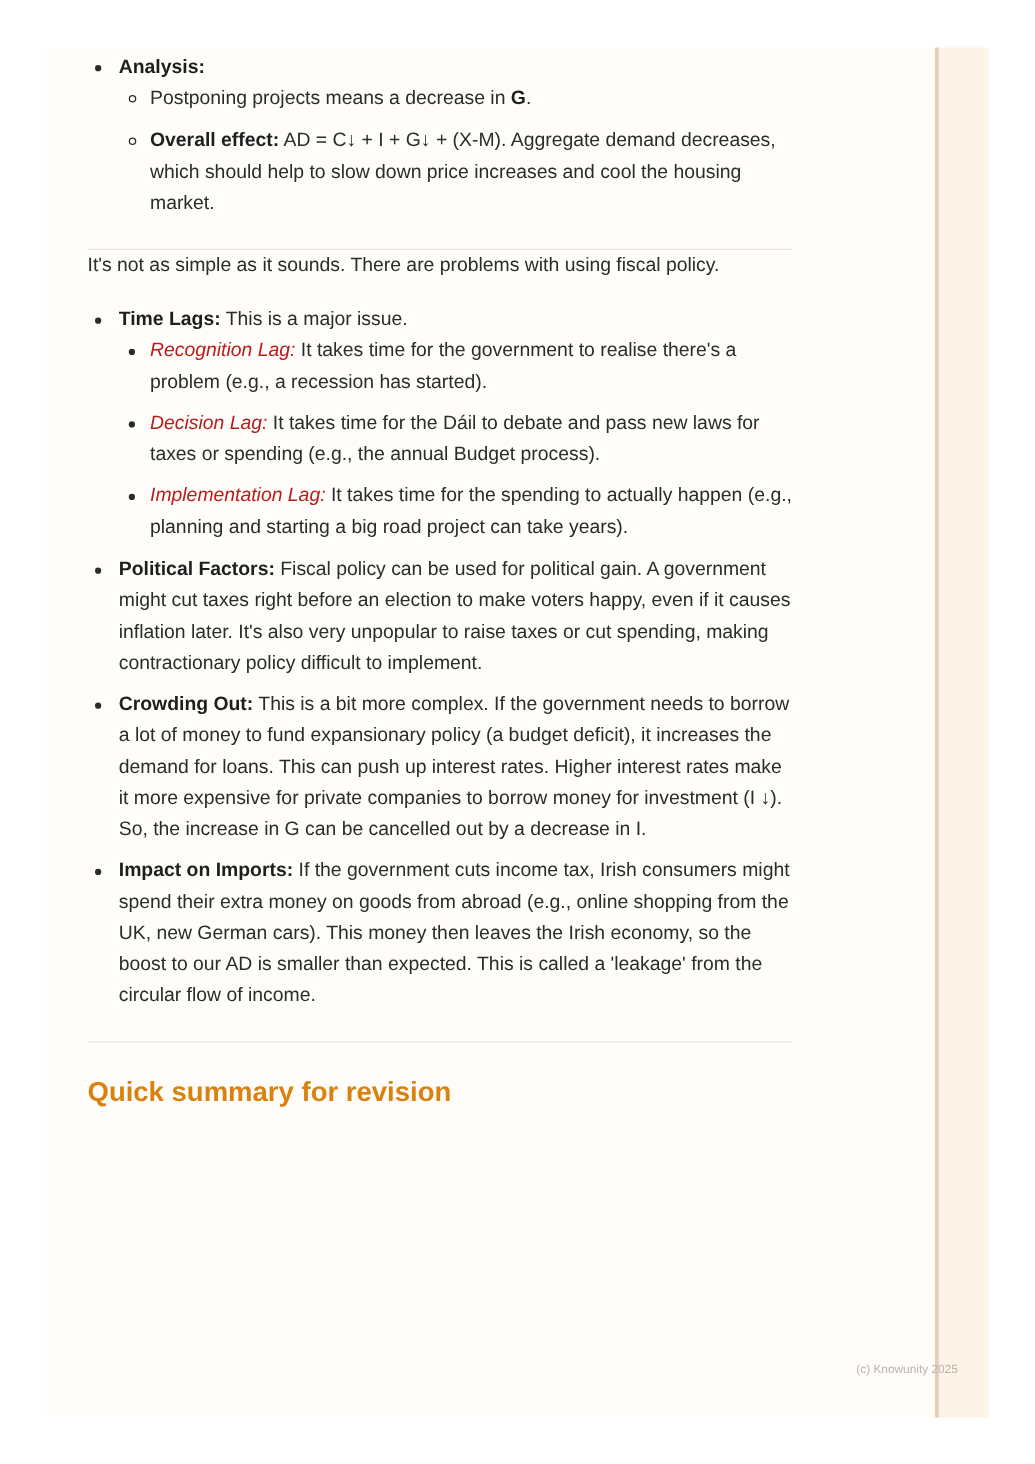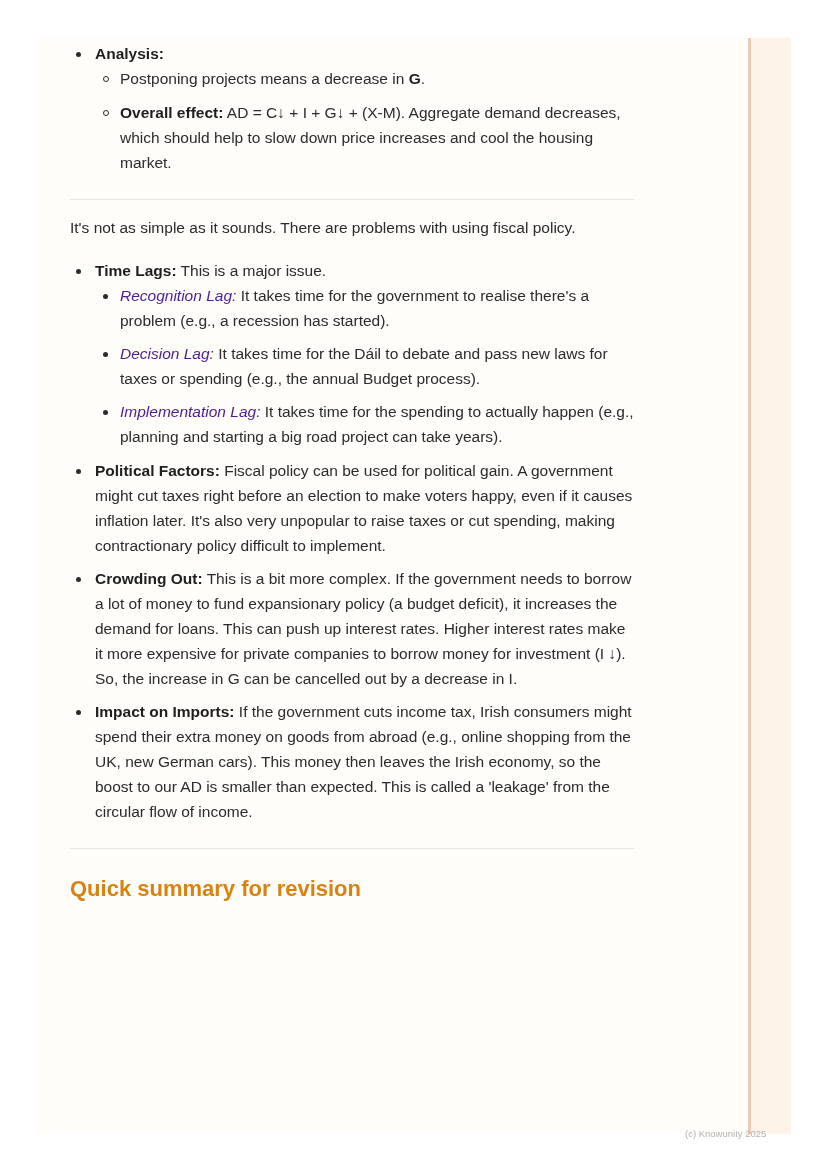--- a/index.html
+++ b/index.html
@@ -80,38 +80,38 @@
     content: "";
     position: absolute;
     left: 8px;
     top: 10.5px;
     width: 5px;
     height: 5px;
     border-radius: 50%;
     background: #2b2b2b;
   }
   b { font-weight: 700; color: #1e1e1e; }
-  i { font-style: italic; color: #4c1d95; }
+  i { font-style: italic; color: #b91c1c; }
   .hr {
     height: 1px;
     background: #e8e6e2;
     width: 564px;
   }
   h2 {
     margin: 0;
     font-size: 22px;
     font-weight: 700;
     color: #d9820f;
     line-height: 28px;
   }
   p { margin: 0; }
   .footer {
     position: absolute;
     left: 648px;
-    top: 1090px;
+    top: 1052px;
     font-size: 9.5px;
     color: #b5b3ae;
     white-space: nowrap;
   }
 </style>
 </head>
 <body>
 
 <div class="page">
   <div class="side-strip"></div>
@@ -125,21 +125,21 @@
         <ul class="l2 circle">
           <li style="margin-bottom:9px;"><span>Postponing projects means a decrease in </span><b>G</b><span>.</span></li>
           <li><b>Overall effect:</b><span> AD = C↓ + I + G↓ + (X-M). Aggregate demand decreases, which should help to slow down price increases and cool the housing market.</span></li>
         </ul>
       </li>
     </ul>
 
     <div class="hr" style="margin-top:24px;"></div>
 
 
-    <p style="margin-top:15px;">It's not as simple as it sounds. There are problems with using fiscal policy.</p>
+    <p style="">It's not as simple as it sounds. There are problems with using fiscal policy.</p>
 
     <ul class="l1" style="margin-top:18px;">
       <li style="margin-bottom:9px;">
         <b>Time Lags:</b><span> This is a major issue.</span>
         <ul class="l2 disc">
           <li style="margin-bottom:8px;"><i>Recognition Lag:</i><span> It takes time for the government to realise there's a problem (e.g., a recession has started).</span></li>
           <li style="margin-bottom:8px;"><i>Decision Lag:</i><span> It takes time for the Dáil to debate and pass new laws for taxes or spending (e.g., the annual Budget process).</span></li>
           <li><i>Implementation Lag:</i><span> It takes time for the spending to actually happen (e.g., planning and starting a big road project can take years).</span></li>
         </ul>
       </li>

